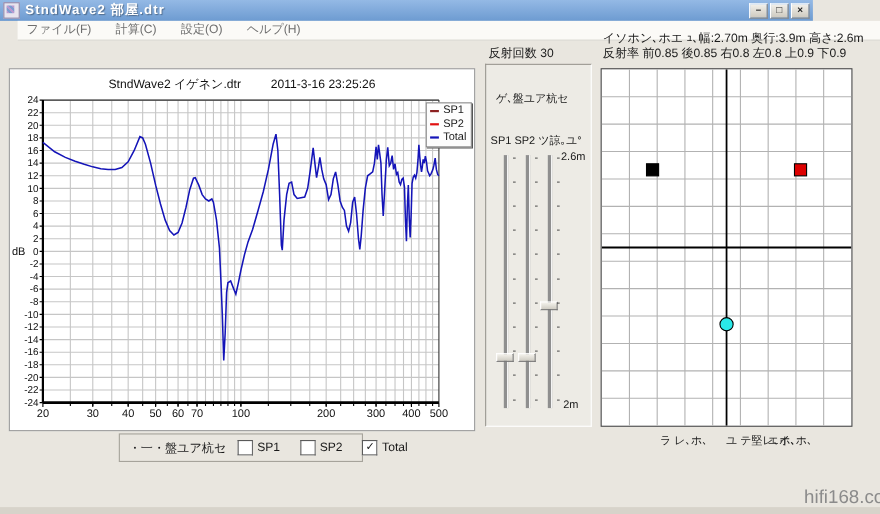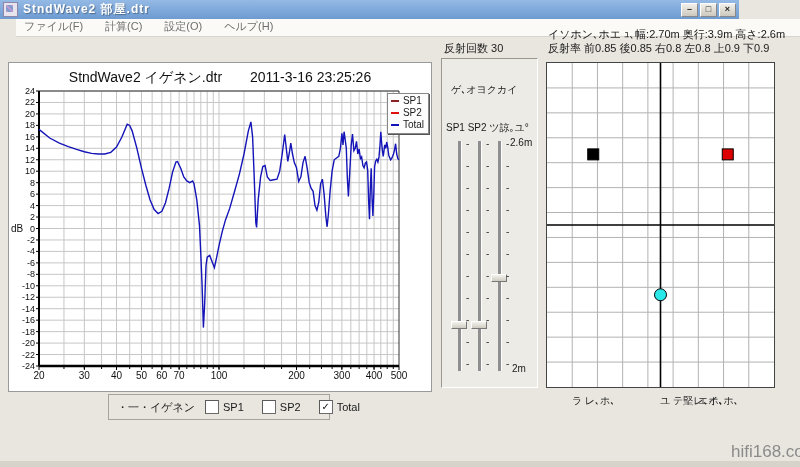--- a/index.html
+++ b/index.html
@@ -23,21 +23,21 @@
     display:flex;align-items:center;justify-content:center;
     font-size:9px;font-weight:bold;color:#222;line-height:1;box-sizing:border-box;}
   
   .menubar{position:absolute;left:0;top:19px;width:800px;height:18px;background:#fbfaf7;
     border-bottom:1px solid #d8d5cd;display:flex;align-items:flex-start;padding-left:8px;box-sizing:border-box;margin-left:16px;}
   .menuitem{color:#6e6e6e;margin-right:22px;white-space:nowrap;}
   
   .chart-panel{position:absolute;left:8px;top:62px;width:424px;height:330px;background:#fff;
     border:1px solid #9a9a9a;box-sizing:border-box;}
   .chart-title-row{position:absolute;left:0;top:6px;width:100%;text-align:center;
-    font-size:14px;color:#111;white-space:nowrap;}
+    font-size:11px;color:#111;white-space:nowrap;}
   .chart-title-row span{margin:0 12px;}
   .legend{position:absolute;right:2px;top:30px;background:#fdfdfd;border:1px solid #888;
     box-shadow:1px 1px 0 #555;padding:1px 4px 2px 3px;font-size:10px;line-height:12px;}
   .legend .litem{display:flex;align-items:center;white-space:nowrap;}
   .legend .dash{display:inline-block;width:8px;height:2px;margin-right:4px;}
   
   .opt-group{position:absolute;left:108px;top:394px;width:222px;height:26px;
     border:1px solid #a6a39b;box-sizing:border-box;display:flex;align-items:center;
     padding:0 8px;background:#e9e6df;}
   .opt-label{margin-right:10px;white-space:nowrap;font-size:11px;}
@@ -276,21 +276,21 @@
         <span>SP2</span>
       </div>
       <div class="litem">
         <span class="dash" style="background: rgb(20, 20, 184);"></span>
         <span>Total</span>
       </div>
     </div>
 </div>
 
 <div class="opt-group">
-  <span class="opt-label">・一・イゲネン</span>
+  <span class="opt-label">・一・盤ユア杭セ</span>
   <span id="cbxrow" style="display:flex;">
       <span class="cbx">
         <span class="box"></span>
         <span>SP1</span>
       </span>
       <span class="cbx">
         <span class="box"></span>
         <span>SP2</span>
       </span>
       <span class="cbx">
@@ -299,21 +299,21 @@
       </span>
     </span>
 </div>
 
 <div class="refl-label">
   <span>反射回数</span>
   <span>30</span>
 </div>
 
 <div class="height-panel">
-  <div class="hp-title">ゲ､オヨクカイ</div>
+  <div class="hp-title">ゲ､盤ユア杭セ</div>
   <div class="hp-sub">SP1 SP2 ツ諒｡ユ°</div>
   <div class="sliders" id="sliders">
     <div class="sl-max">2.6m</div>
     <div class="sl-min">2m</div>
   <div class="slider" style="left: 8px;">
         <div class="track"></div>
         <div class="thumb" style="top: 180.162px;"></div>
         <div class="tickcol" style="left: 16px;">
           <span style="top: 0px;">-</span>
           <span style="top: 22px;">-</span>
@@ -392,21 +392,21 @@
       <line x1="0" y1="299.0769230769231" x2="227" y2="299.0769230769231" stroke="#b2b2b2" stroke-width="1"></line>
       <line x1="113.5" y1="0" x2="113.5" y2="324" stroke="#000" stroke-width="1.6"></line>
       <line x1="0" y1="162" x2="227" y2="162" stroke="#000" stroke-width="1.6"></line>
       <rect x="40.74074074074075" y="85.8846153846154" width="11" height="11" fill="#000000" stroke="#000" stroke-width="1"></rect>
       <rect x="175.25925925925924" y="85.8846153846154" width="11" height="11" fill="#dd0000" stroke="#000" stroke-width="1"></rect>
       <circle cx="113.5" cy="231.7846153846154" r="6" fill="#2ae8e8" stroke="#000" stroke-width="1"></circle>
     </svg>
 </div>
 
 <div id="postable">
-    <div class="tbl-header" style="left: 572px; font-family: Liberation Serif, serif;">ラ レ､ホ､</div>
+    <div class="tbl-header" style="left: 600px;">ラ レ､ホ､</div>
     <div class="tbl-header" style="left: 660px;">ユ テ堅レ､ホ､</div>
     <div class="tbl-header" style="left: 698px;">エイ､ホ､</div>
     <div class="tbl-row" style="top: 404px;"></div>
     <div class="tbl-row" style="top: 427px;"></div>
     <div class="tbl-row" style="top: 449px;"></div>
   </div>
 
 <div class="watermark">hifi168.com</div>
 
 <div class="bottom-strip"></div>

